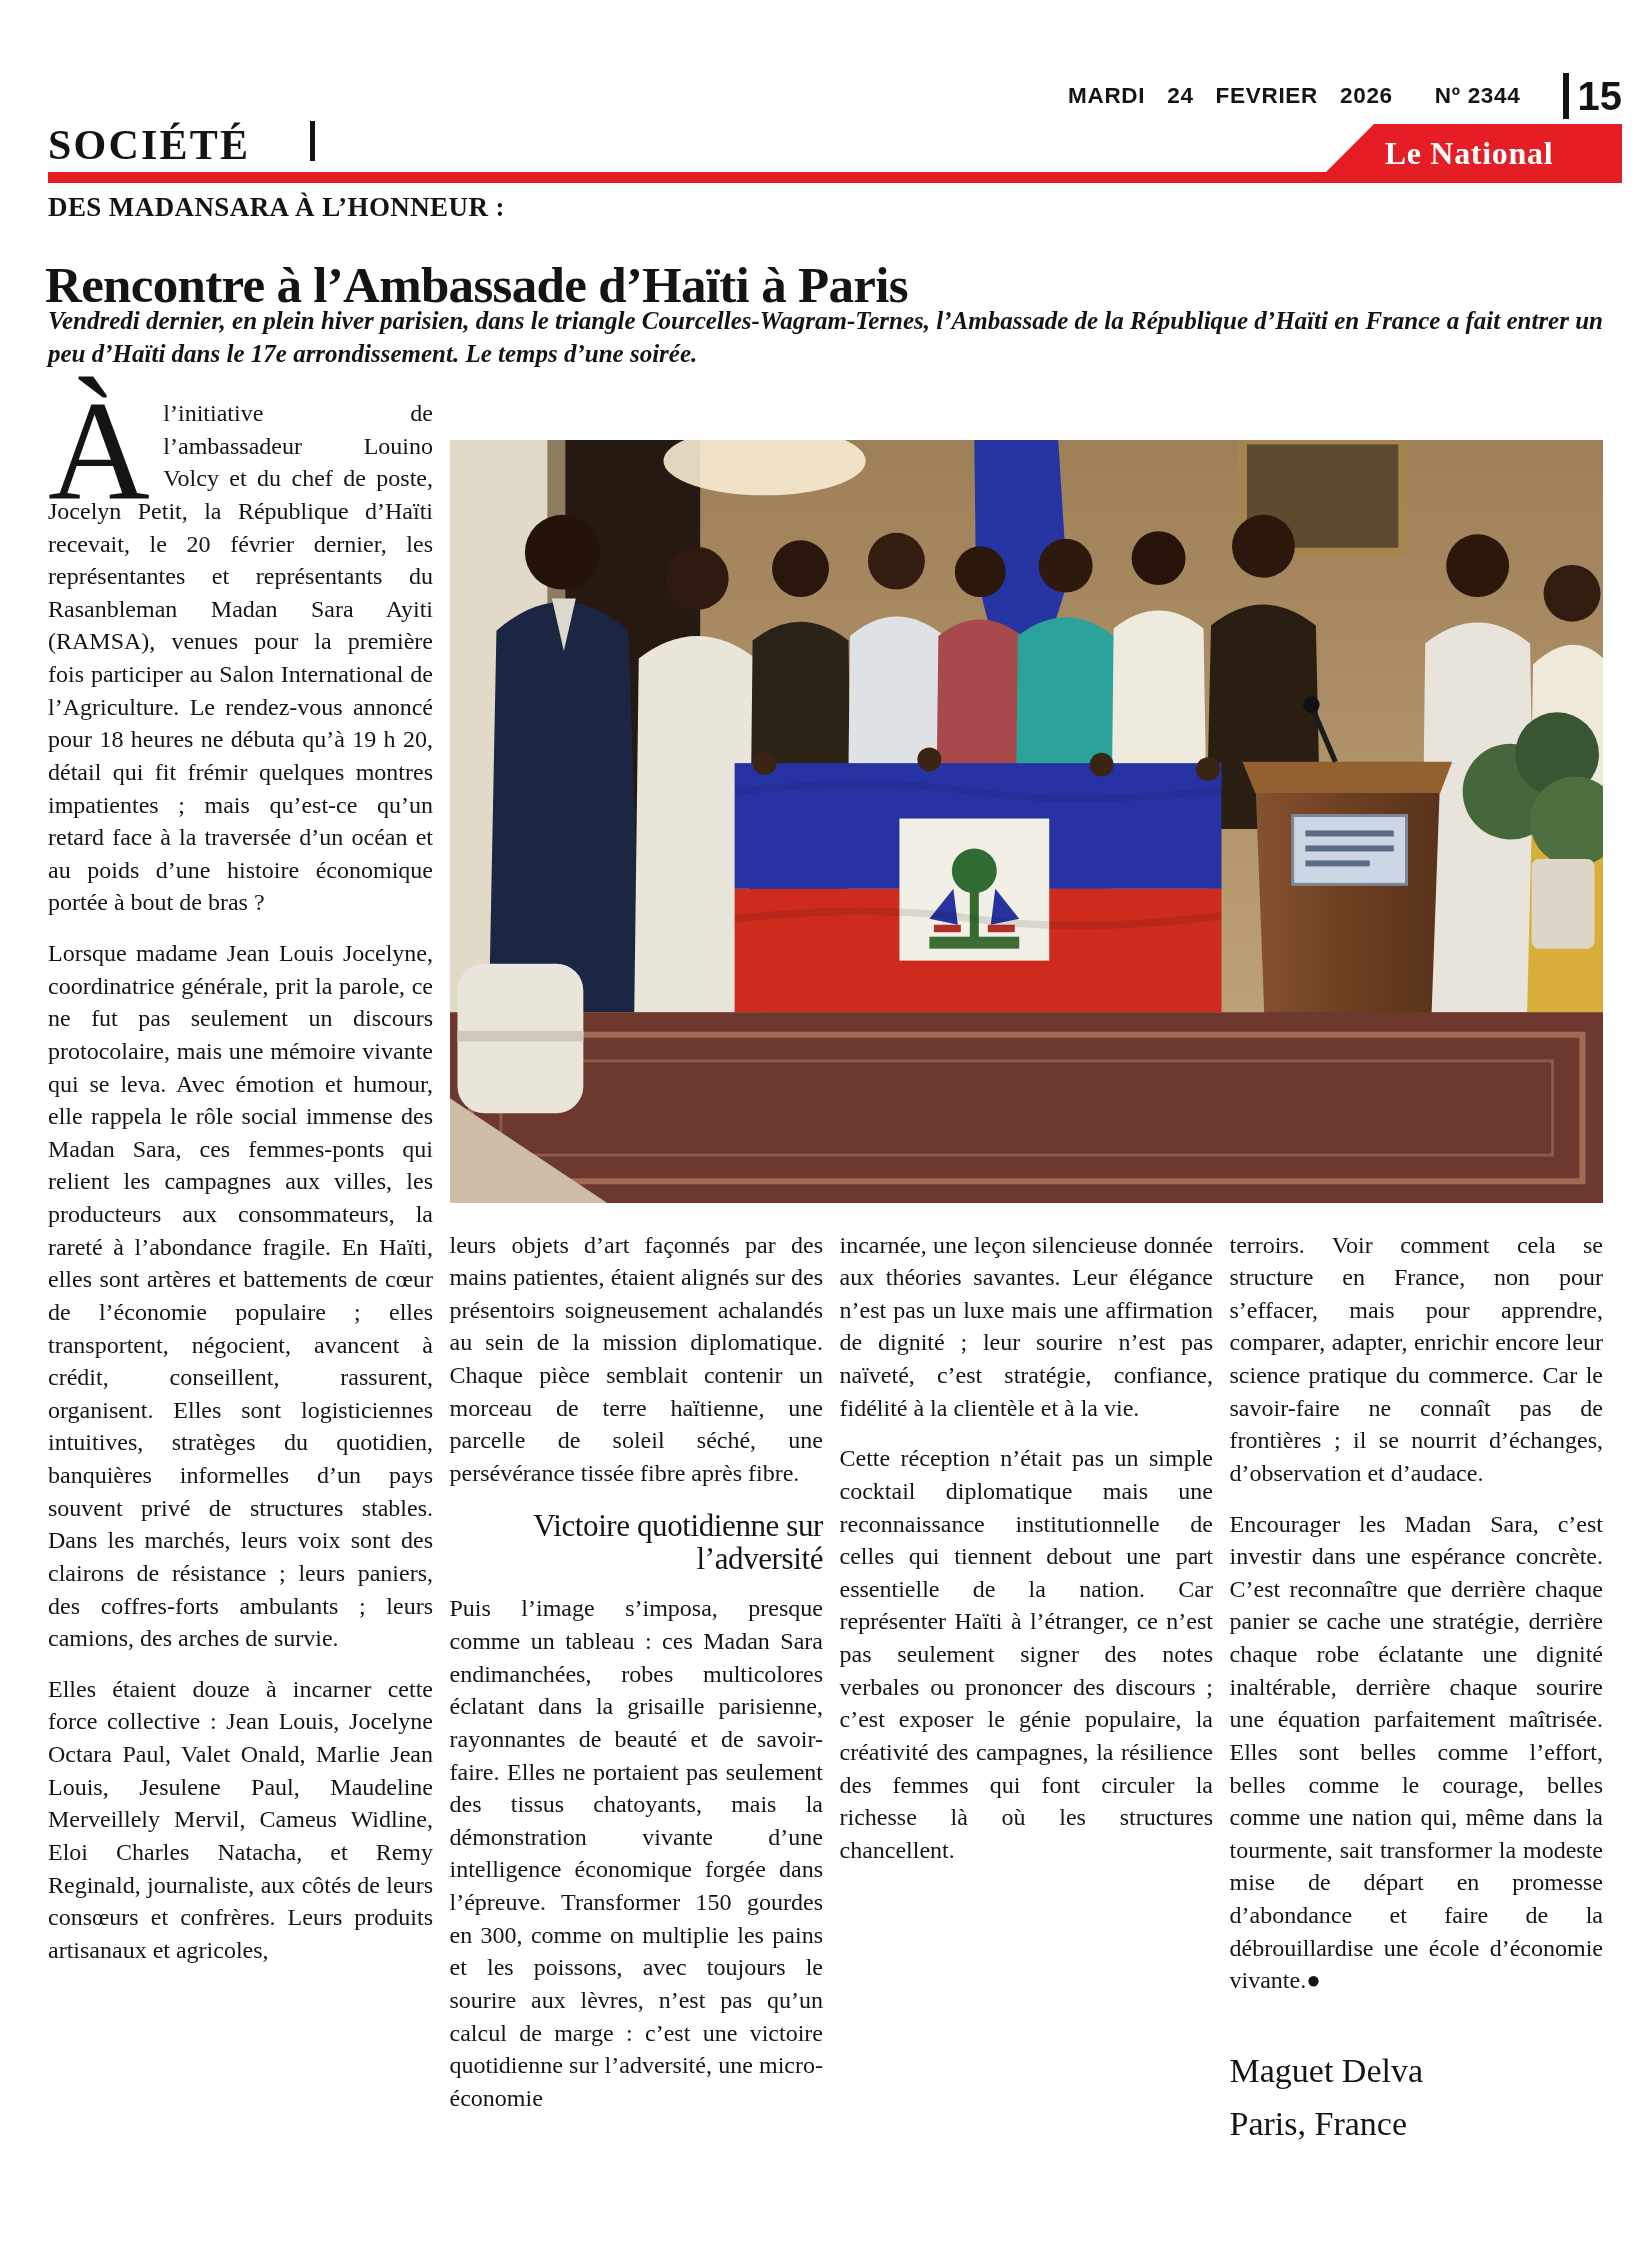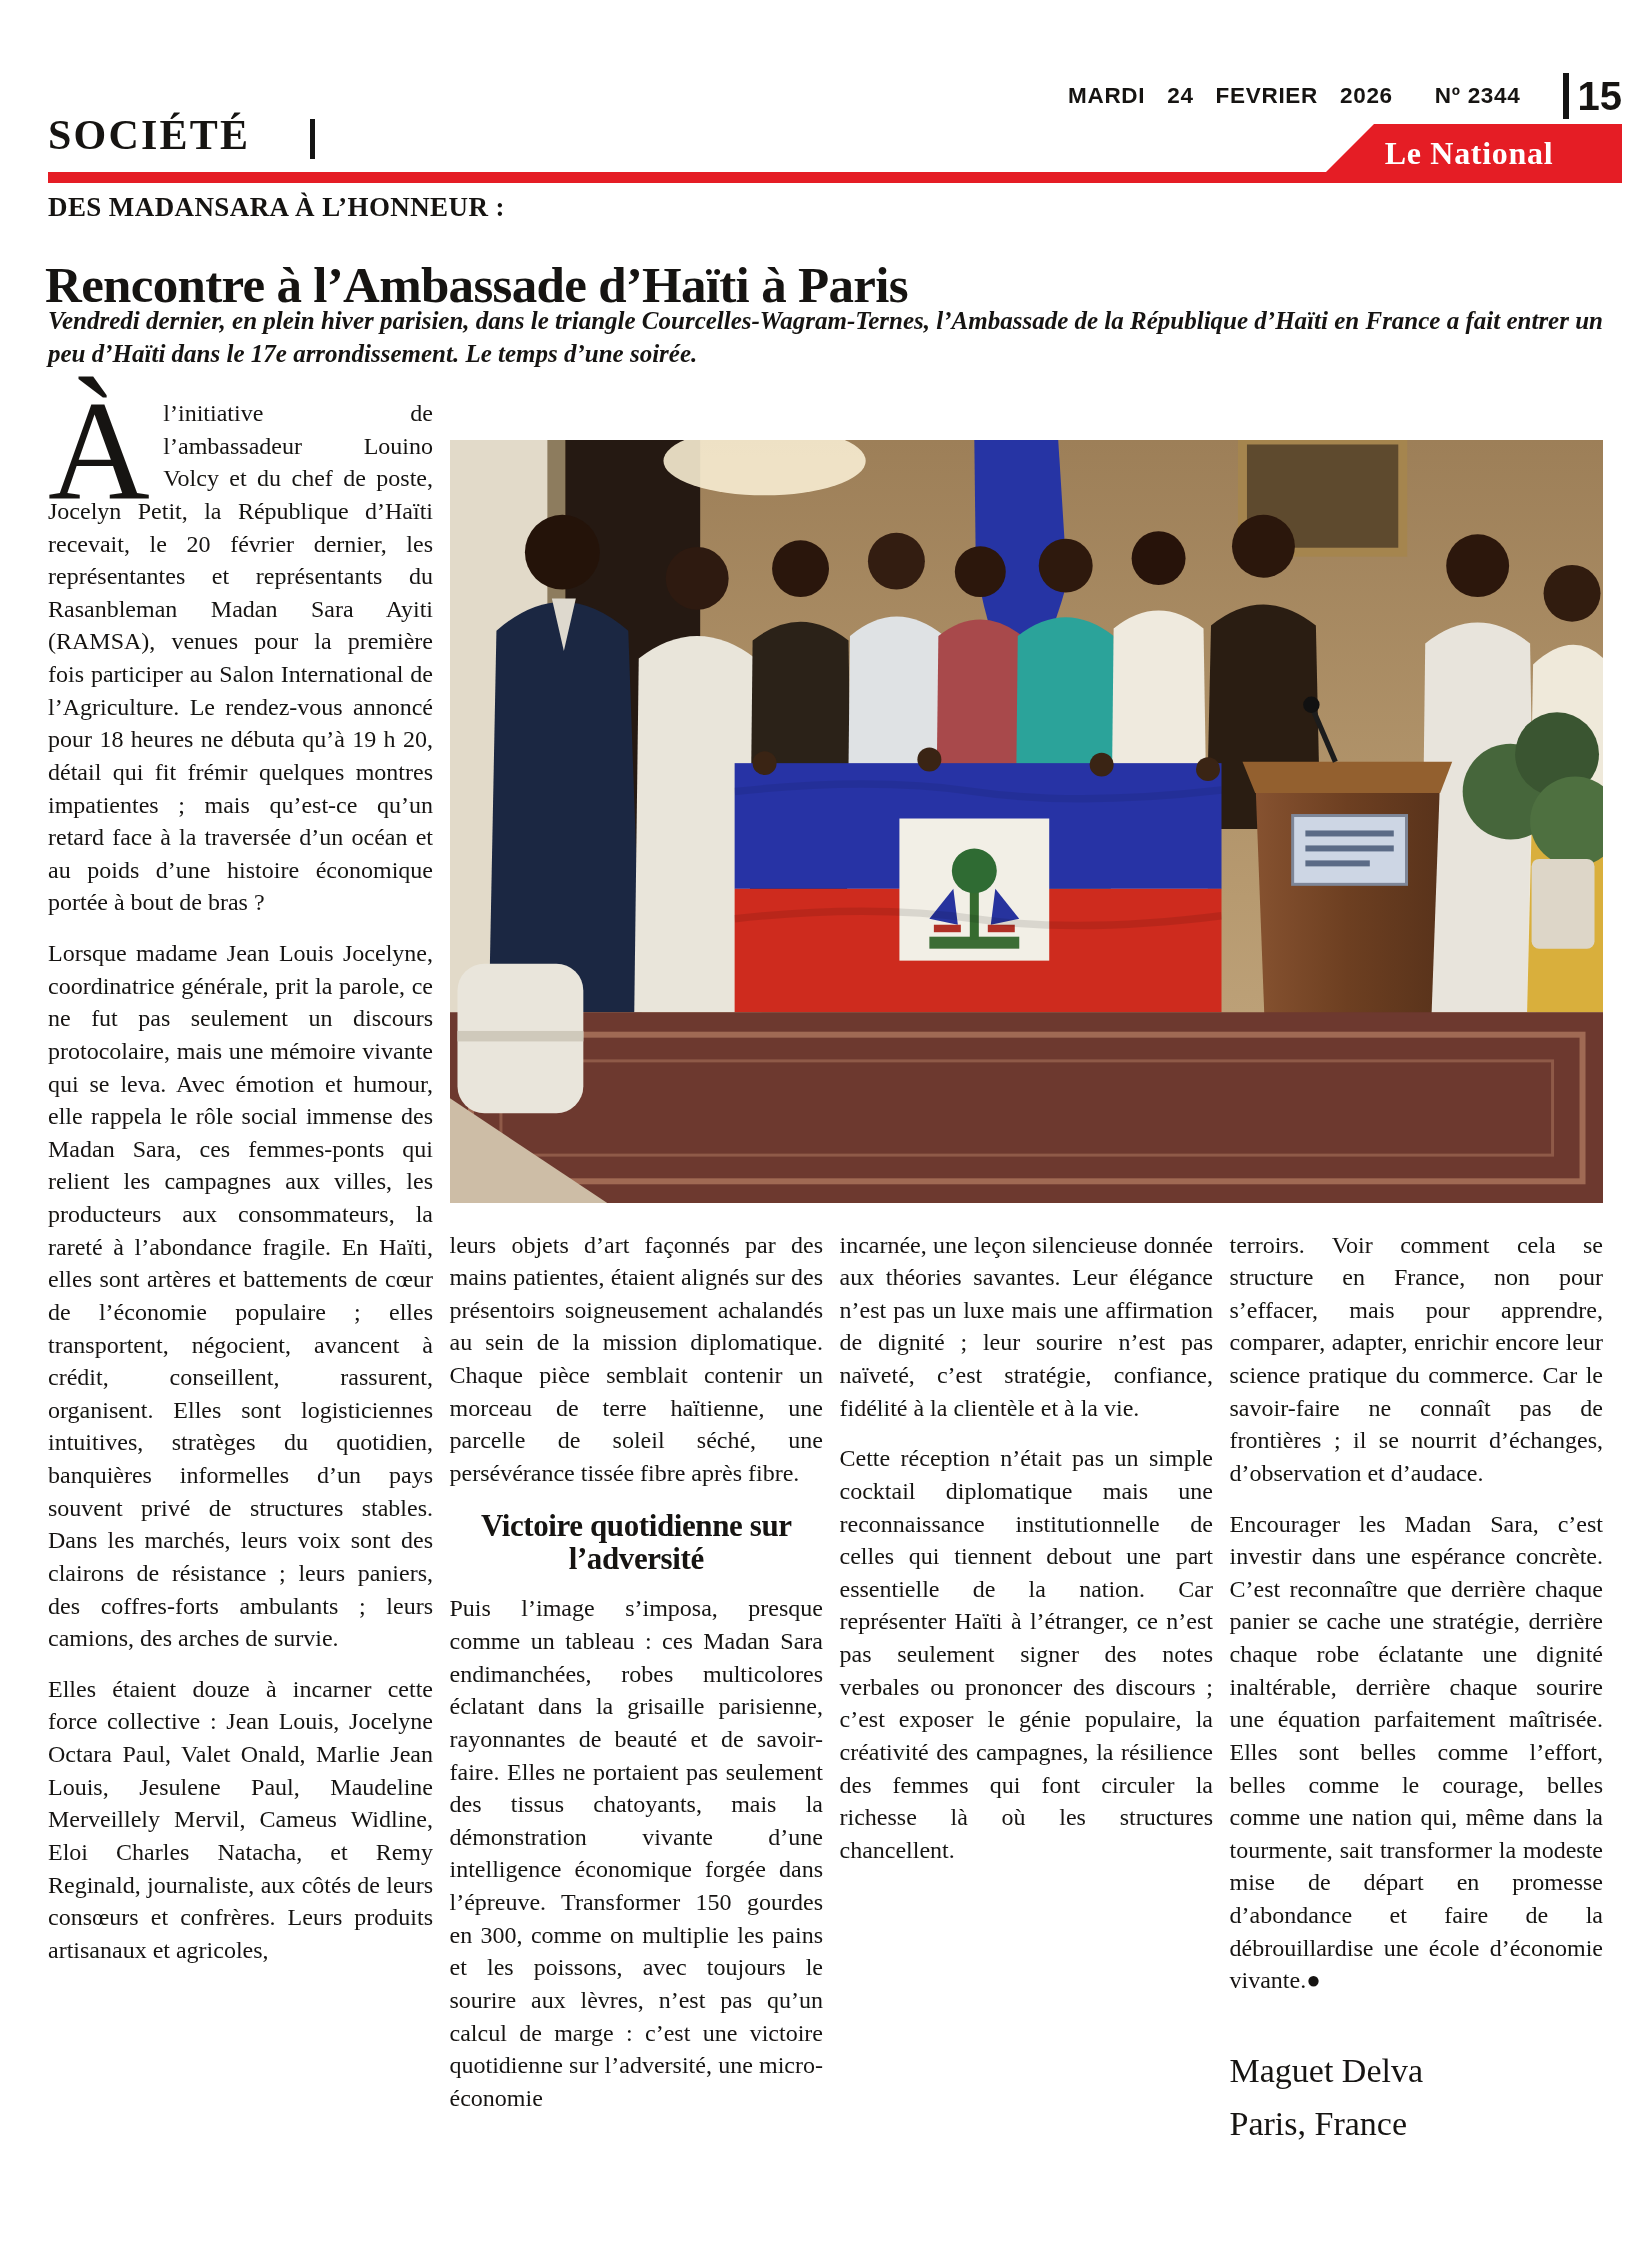--- a/index.html
+++ b/index.html
@@ -17,21 +17,21 @@
     position:absolute;top:73px;right:48px;
     display:flex;align-items:center;gap:42px;
     font-family:"Liberation Sans",sans-serif;font-weight:bold;
   }
   .mast-date{font-size:22.5px;letter-spacing:0.7px;word-spacing:15px;}
   .mast-issue{font-size:22.5px;letter-spacing:0.7px;}
   .mast-page{display:flex;align-items:center;gap:9px;}
   .mast-page .bar{width:6px;height:46px;background:#141414;}
   .mast-page .num{font-size:40px;line-height:1;}
 
-  .section-row{position:absolute;left:48px;top:111px;display:flex;align-items:flex-end;gap:60px;}
+  .section-row{position:absolute;left:48px;top:121px;display:flex;align-items:flex-start;gap:60px;}
   .section-title{font-size:42px;font-weight:bold;letter-spacing:2.2px;}
   .section-divider{width:5.2px;height:40px;background:#141414;}
 
   .red-rule{position:absolute;left:48px;right:48px;top:172px;height:10.5px;background:var(--red);}
   .brand-badge{
     position:absolute;right:48px;top:124px;width:306px;height:58px;
     background:var(--red);clip-path:polygon(58px 0,100% 0,100% 100%,0 100%);
     display:flex;align-items:center;justify-content:center;
   }
   .brand-badge span{color:#fff;font-weight:bold;font-size:32px;letter-spacing:0.7px;}
@@ -55,22 +55,22 @@
   }
   .photo svg{display:block;width:100%;height:100%;}
   .cols3{display:flex;gap:16.5px;}
   .cols3 .col{flex:1 1 0;min-width:0;}
 
   .dropcap{
     float:left;font-size:141px;line-height:.78;
     padding:3px 13.5px 0 0;margin:-4.5px 0 -13.5px 0;font-weight:normal;
   }
   .subhead{
-    font-size:31px;font-weight:bold;line-height:1.08;
-    margin:19.5px 0 16.5px 0;text-align:center;letter-spacing:-0.4px;
+    font-size:31px;font-weight:normal;line-height:1.08;
+    margin:19.5px 0 16.5px 0;text-align:right;letter-spacing:-0.4px;
   }
   .signature{margin-top:48px;text-align:left;}
   .signature div{font-weight:normal;font-size:34px;line-height:1.55;}
 </style>
 </head>
 <body>
 
 <div class="page">
 
   <div class="masthead-right">

